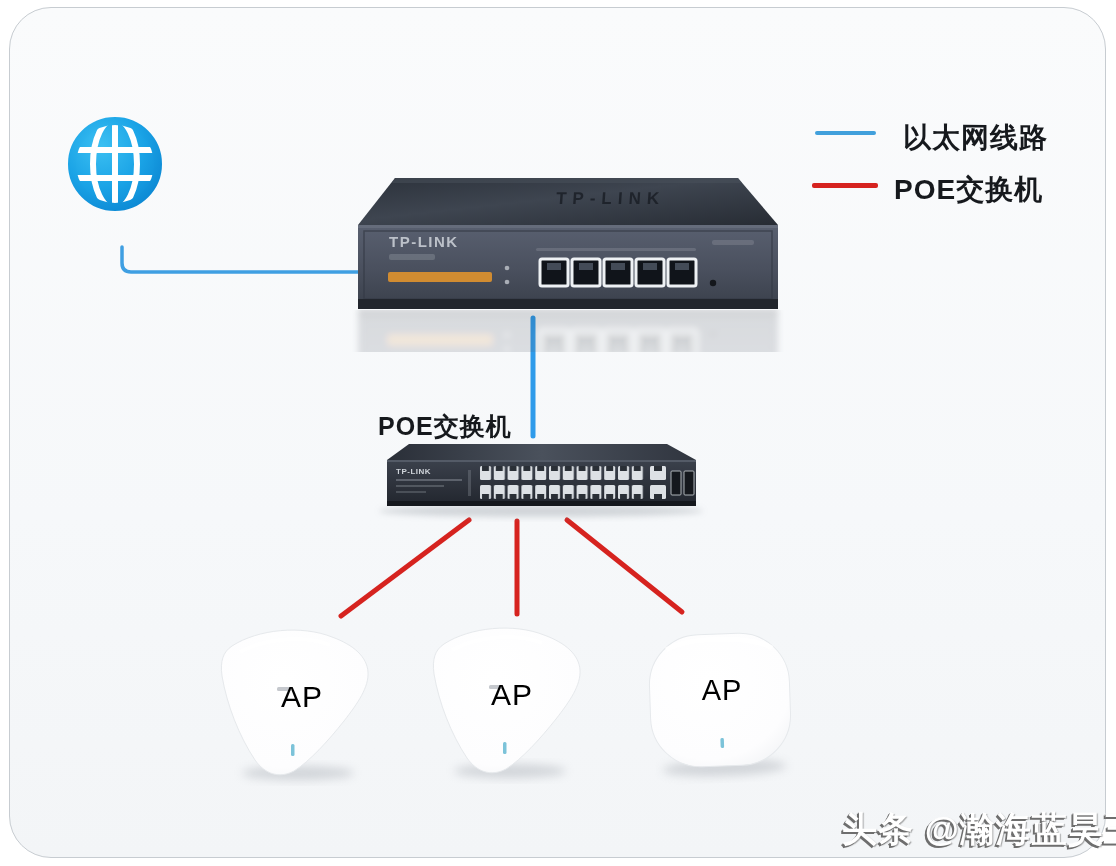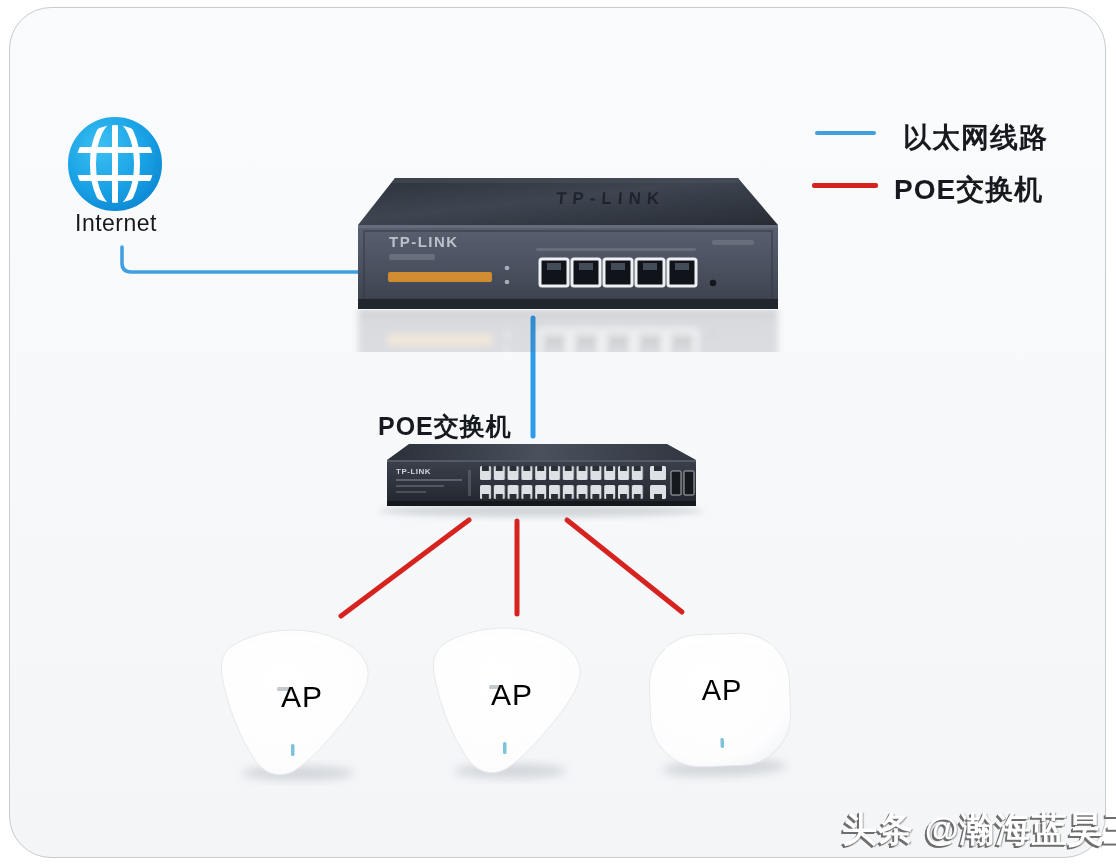--- a/index.html
+++ b/index.html
@@ -179,21 +179,20 @@
     <use href="#ap-pick" transform="translate(212,-2)"></use>
 
     <g transform="rotate(-2 720 700)">
       <ellipse cx="722" cy="768" rx="62" ry="8" fill="#a9aeb5" opacity="0.45" filter="url(#blur5)"></ellipse>
       <rect x="650" y="634" width="140" height="132" rx="50" ry="50" fill="url(#apfill)" stroke="#e6e9ec" stroke-width="1"></rect>
       <path d="M 668 648 C 690 636, 752 636, 774 650" fill="none" stroke="#ffffff" stroke-width="5" opacity="0.8"></path>
       <rect x="719" y="738" width="3.5" height="10" rx="1.5" fill="#7cc3d9"></rect>
     </g>
   </svg>
 
-  <div class="lbl internet-label">Internet</div>
 
   <div>
     <div class="legend-line eth"></div>
     <div class="lbl legend-label eth">以太网线路</div>
     <div class="legend-line poe"></div>
     <div class="lbl legend-label poe">POE交换机</div>
   </div>
 
   <div class="lbl switch-label">POE交换机</div>
 

